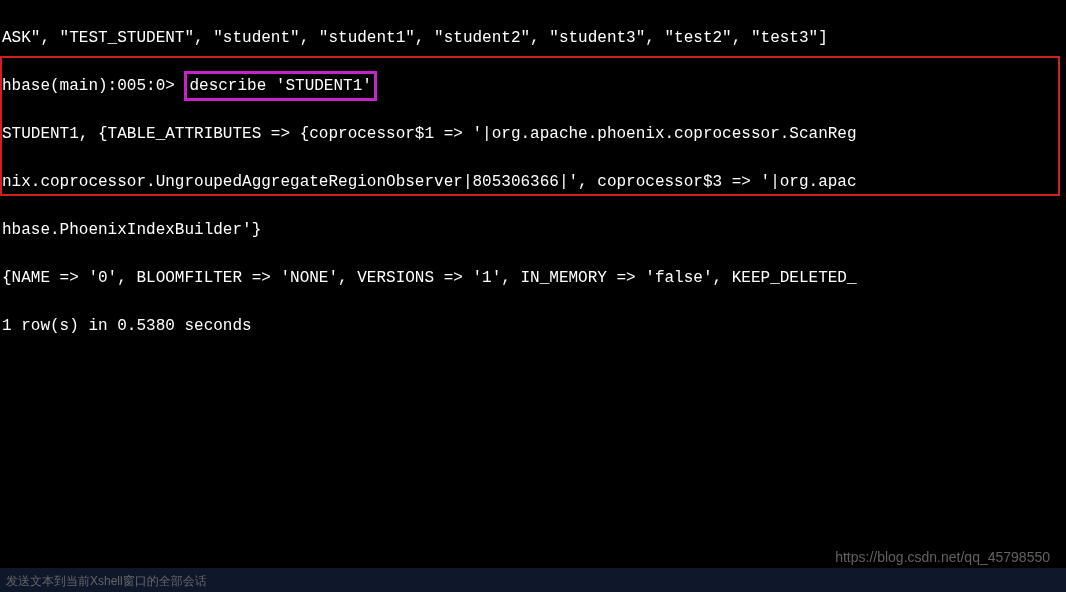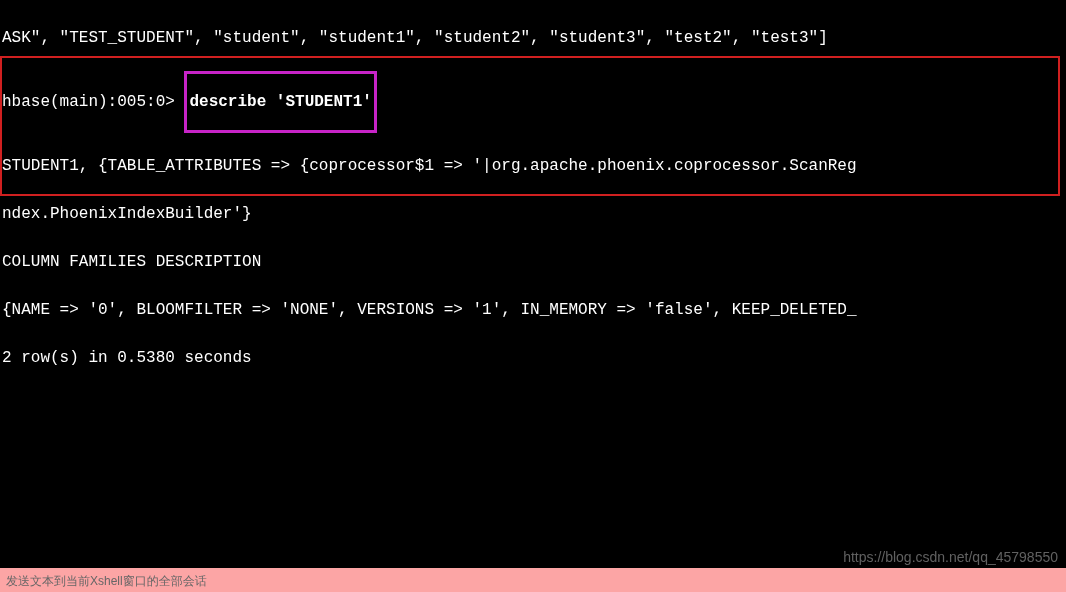--- a/index.html
+++ b/index.html
@@ -19,65 +19,64 @@
       position: relative;
       padding: 2px;
     }
     .terminal {
       white-space: pre;
       position: relative;
     }
     .highlight-magenta {
       border: 3px solid #c724c7;
       display: inline-block;
-      padding: 16px 2px;
+      padding: 0 2px;
       margin: -3px 0;
-      font-weight: bold;
     }
     .highlight-red-box {
       border: 2px solid #d02020;
       position: absolute;
       pointer-events: none;
     }
     .watermark {
       position: absolute;
       bottom: 24px;
-      right: 8px;
+      right: 16px;
       color: #8a8a8a;
       font-size: 14px;
       opacity: 0.7;
       font-family: Arial, sans-serif;
     }
     .bottom-bar {
       position: absolute;
       bottom: 0;
       left: 0;
       right: 0;
       height: 24px;
-      background: #fca5a5;
+      background: #0f172a;
       color: #666;
       font-size: 12px;
       padding: 4px 6px;
       font-family: Arial, sans-serif;
     }
     .line {
       display: block;
     }
   </style>
 </head>
 <body>
 
 <div class="terminal">
 <span class="line">ASK", "TEST_STUDENT", "student", "student1", "student2", "student3", "test2", "test3"]</span>
 <span class="line"><span>hbase(main):005:0&gt; </span><span class="highlight-magenta">describe 'STUDENT1'</span></span>
 <span class="line">STUDENT1, {TABLE_ATTRIBUTES =&gt; {coprocessor$1 =&gt; '|org.apache.phoenix.coprocessor.ScanReg</span>
-<span class="line">ndex.PhoenixIndexBuilder'}</span>
-<span class="line">COLUMN FAMILIES DESCRIPTION</span>
+<span class="line">nix.coprocessor.UngroupedAggregateRegionObserver|805306366|', coprocessor$3 =&gt; '|org.apac</span>
+<span class="line">hbase.PhoenixIndexBuilder'}</span>
 <span class="line">{NAME =&gt; '0', BLOOMFILTER =&gt; 'NONE', VERSIONS =&gt; '1', IN_MEMORY =&gt; 'false', KEEP_DELETED_</span>
-<span class="line">2 row(s) in 0.5380 seconds</span>
+<span class="line">1 row(s) in 0.5380 seconds</span>
 
 
 
 
 
 
 
 
 
 

